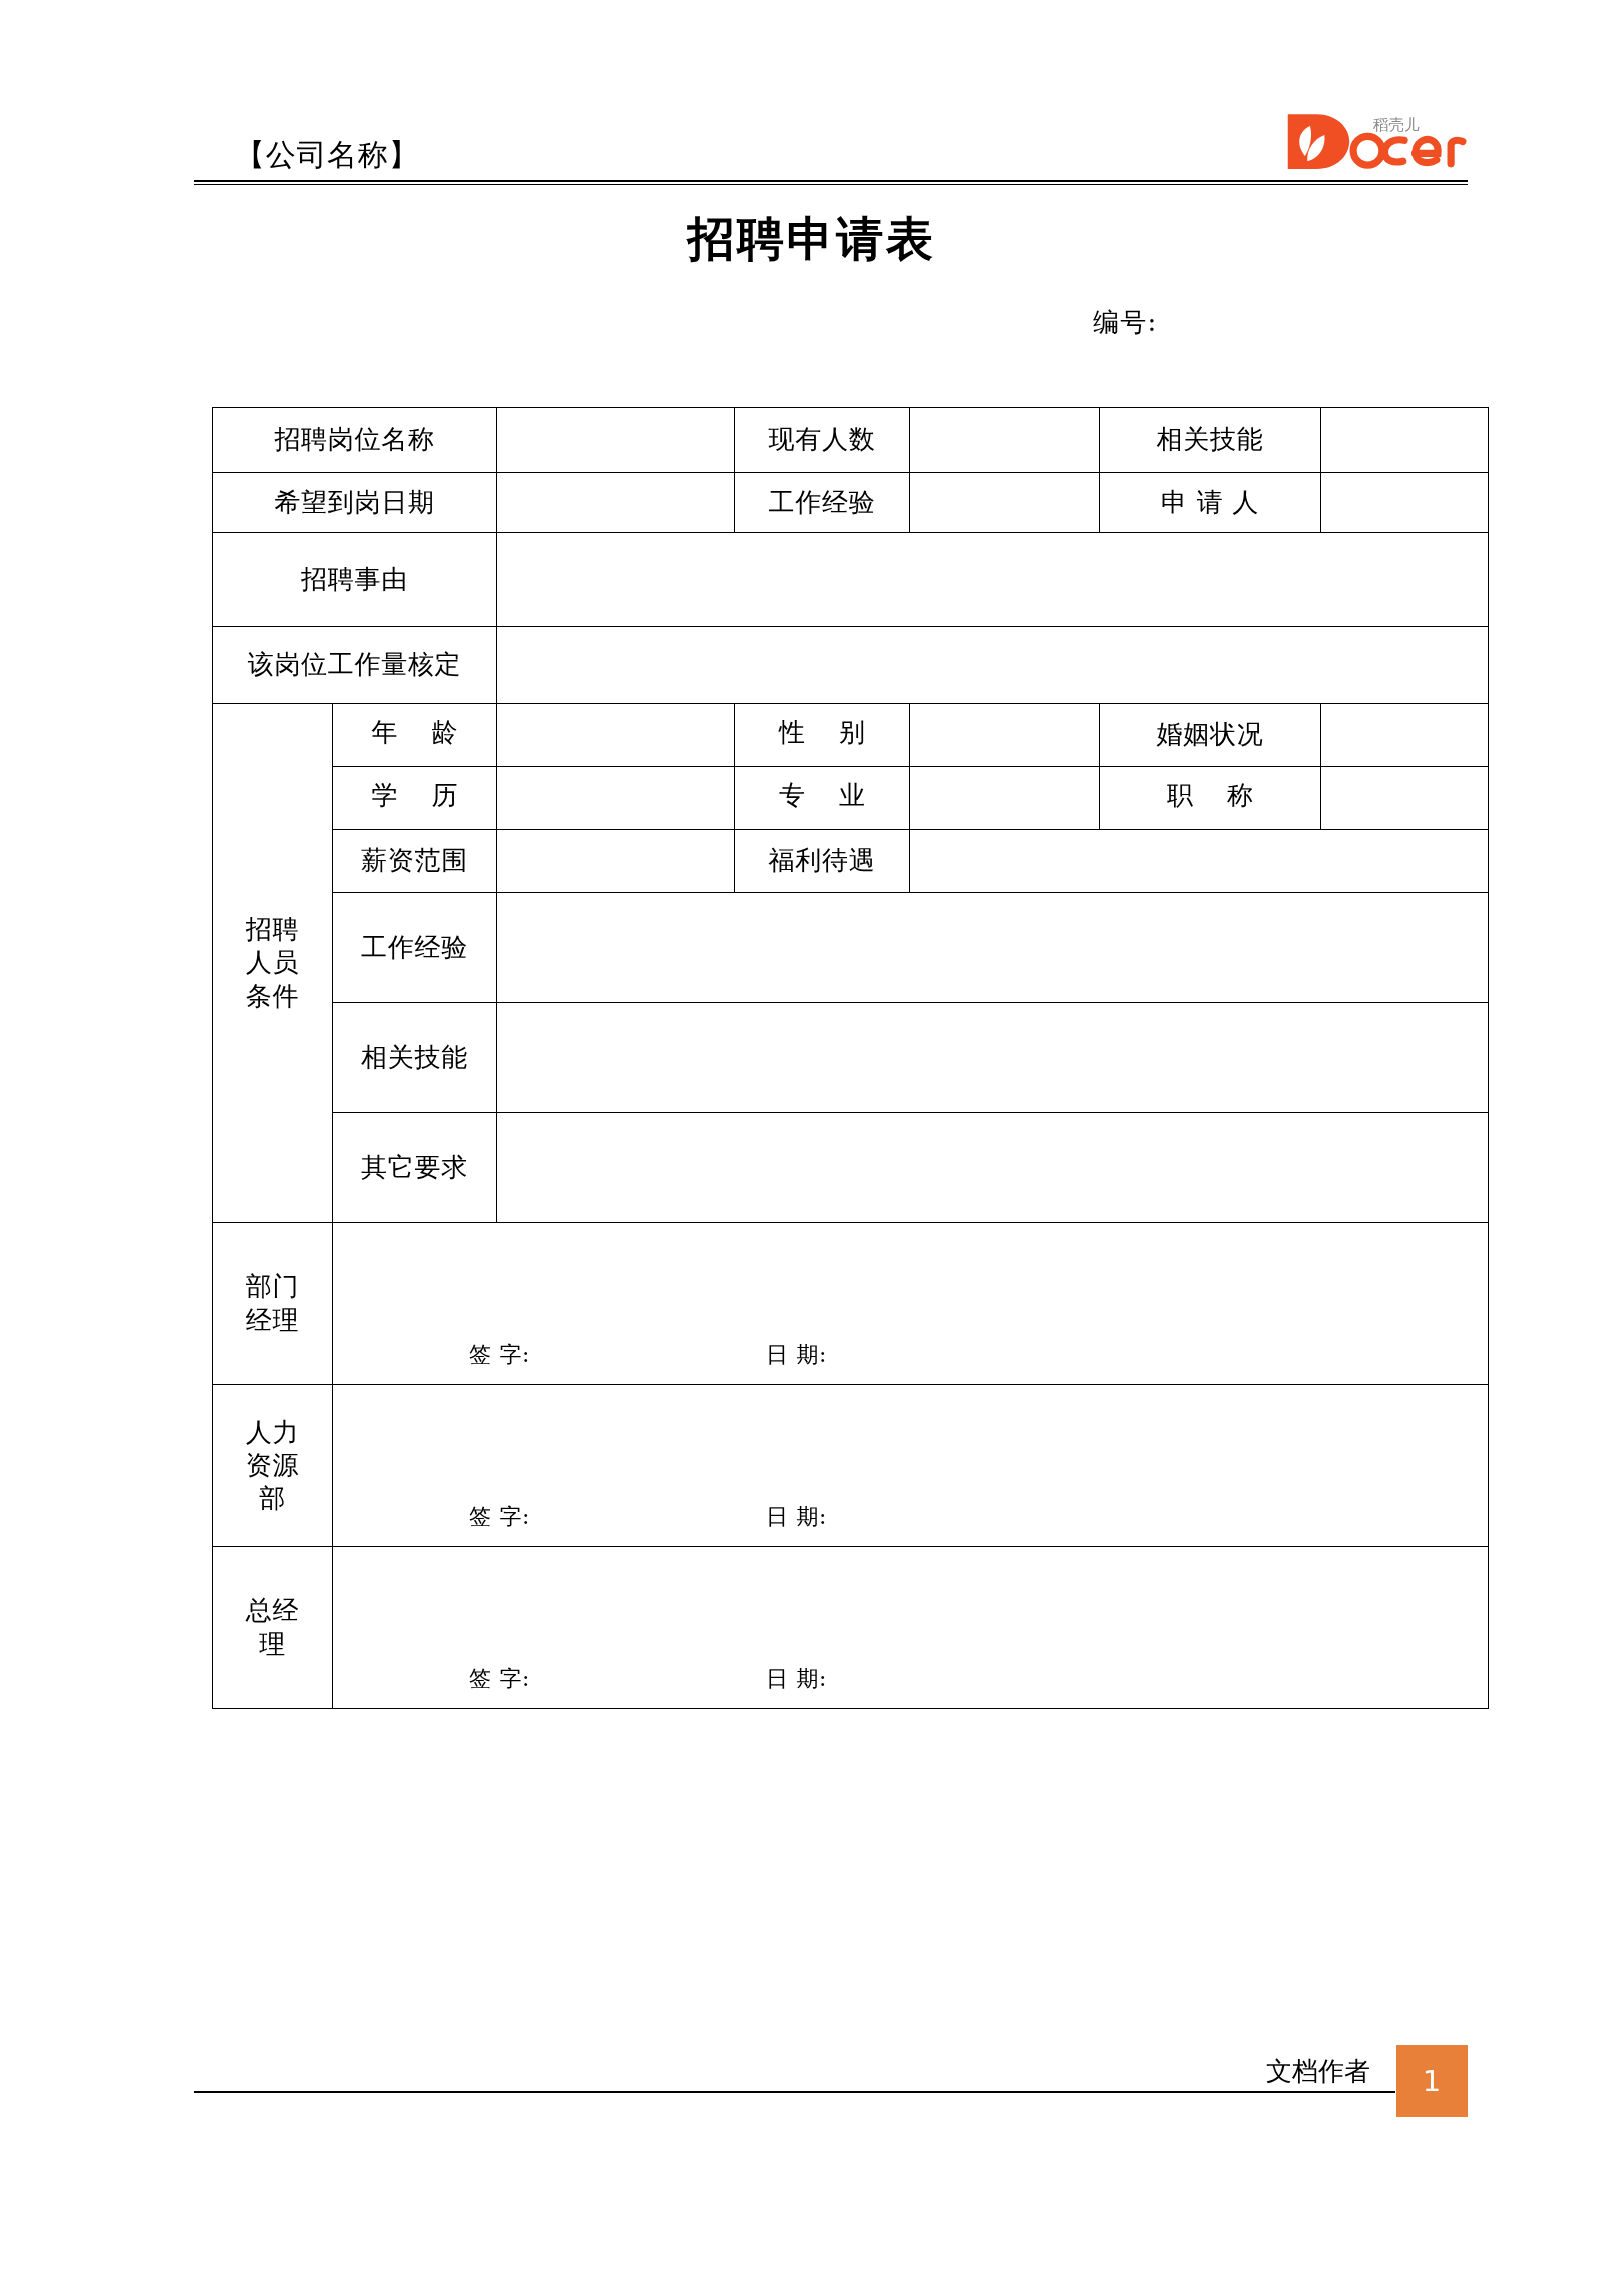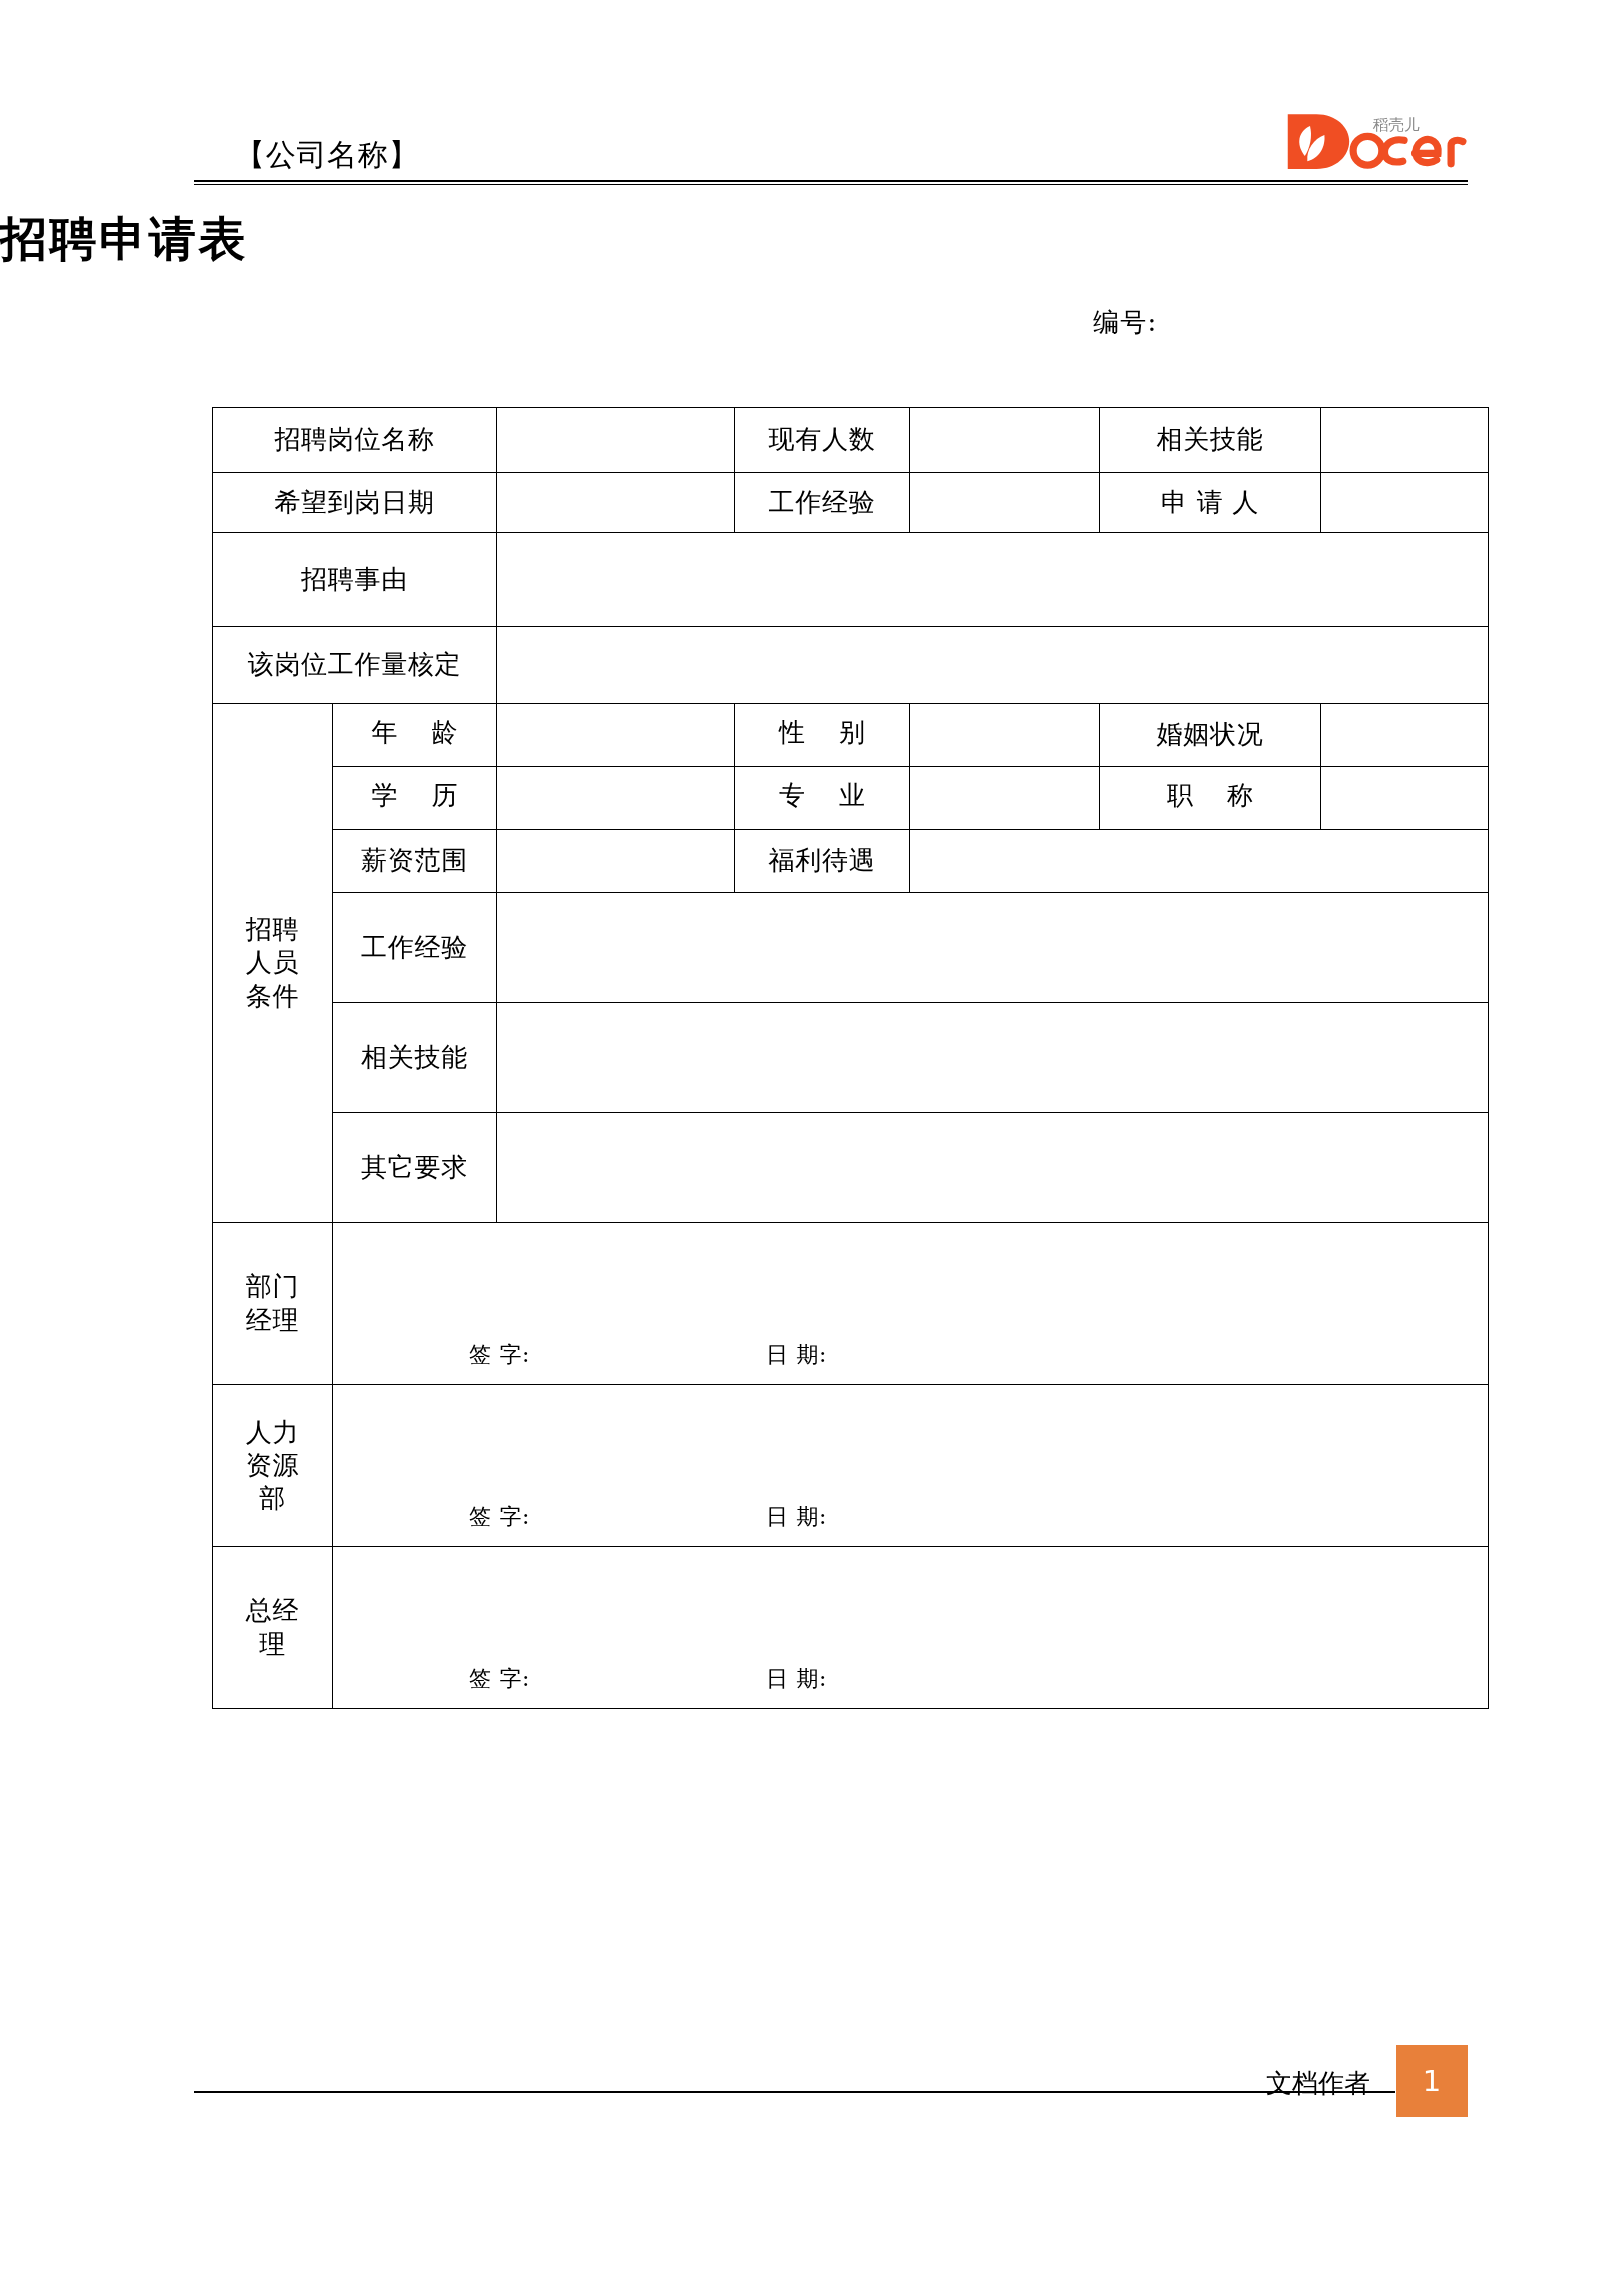--- a/index.html
+++ b/index.html
@@ -50,21 +50,21 @@
     height: 72px;
   }
   .logo svg { display: block; width: 100%; height: 100%; }
 
   
   .doc-title {
     position: absolute;
     left: 0;
     top: 208px;
     width: 1623px;
-    text-align: left;
+    text-align: center;
     font-size: 47px;
     font-weight: bold;
     letter-spacing: 2.6px;
     color: #000;
   }
   .doc-number {
     position: absolute;
     left: 1093px;
     top: 305px;
     font-size: 26px;
@@ -132,21 +132,21 @@
   .footer-rule {
     position: absolute;
     left: 0;
     top: 37px;
     width: 1201px;
     border-top: 2.6px solid #000;
   }
   .footer-author {
     position: absolute;
     right: 98px;
-    top: 12px;
+    top: 0px;
     font-size: 26px;
     font-family: "DejaVu Sans", "Liberation Sans", sans-serif;
     color: #000;
     white-space: nowrap;
   }
   .page-badge {
     position: absolute;
     right: 0;
     top: -9.2px;
     width: 72px;

